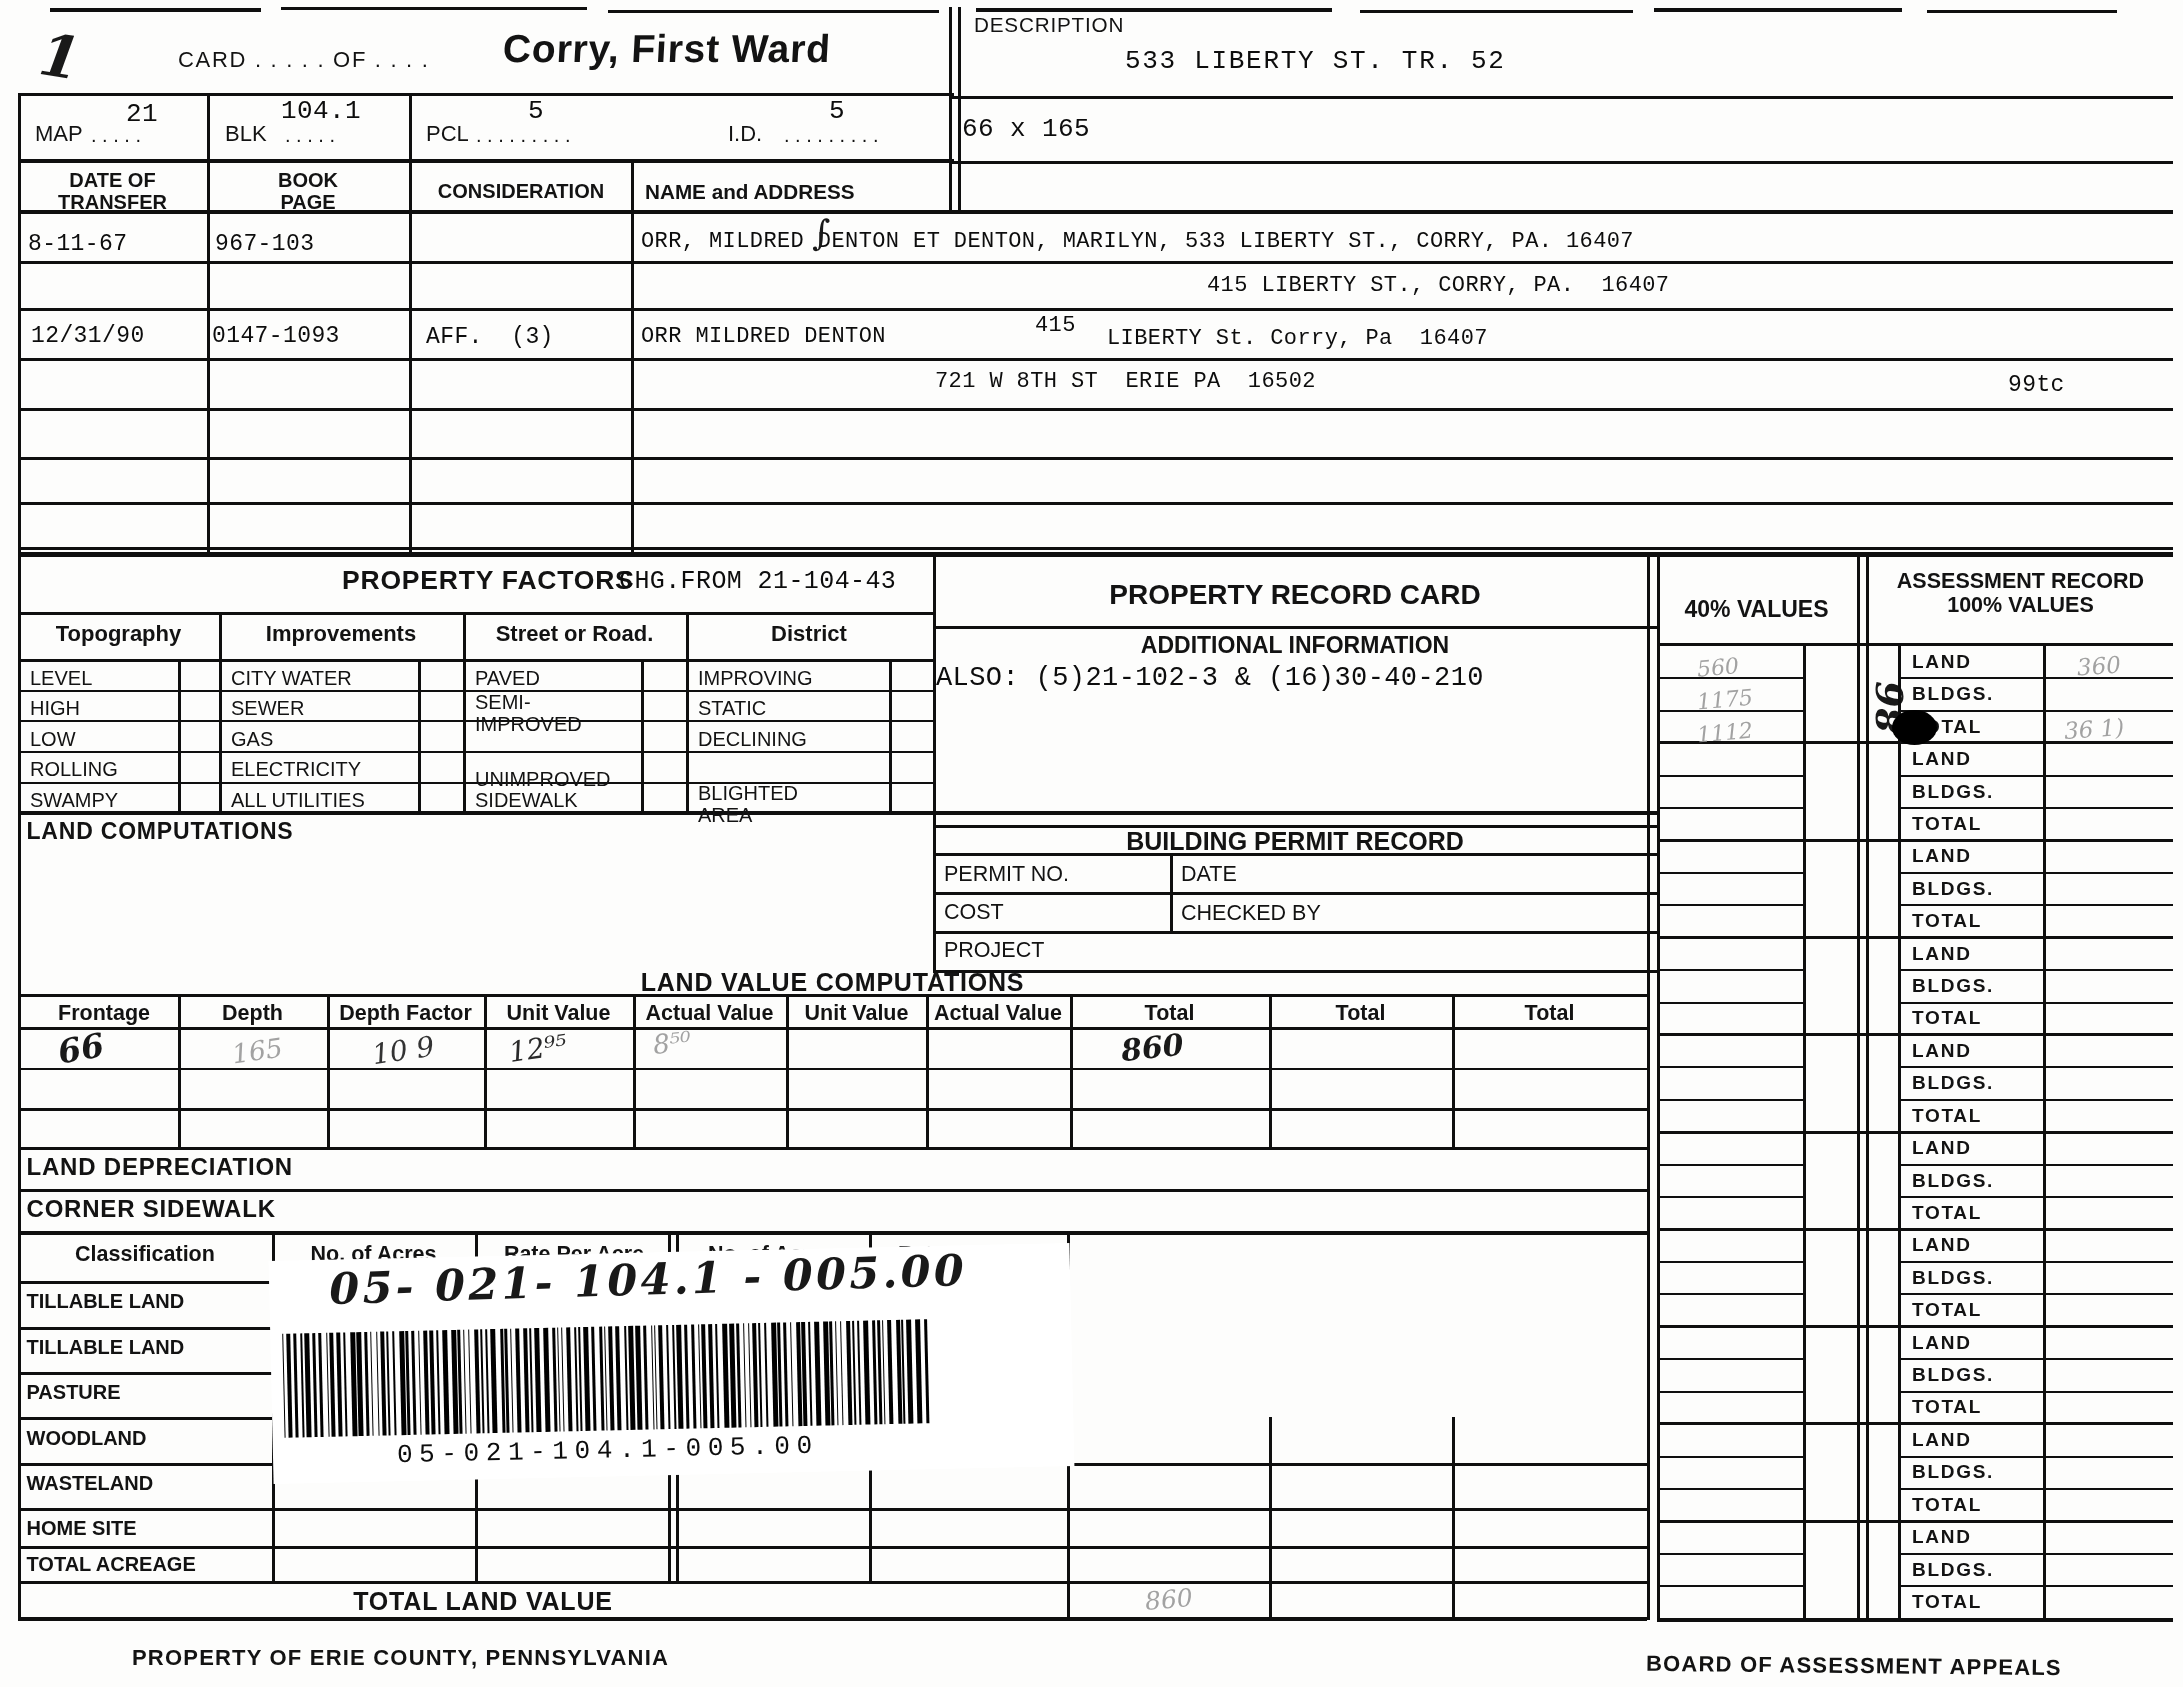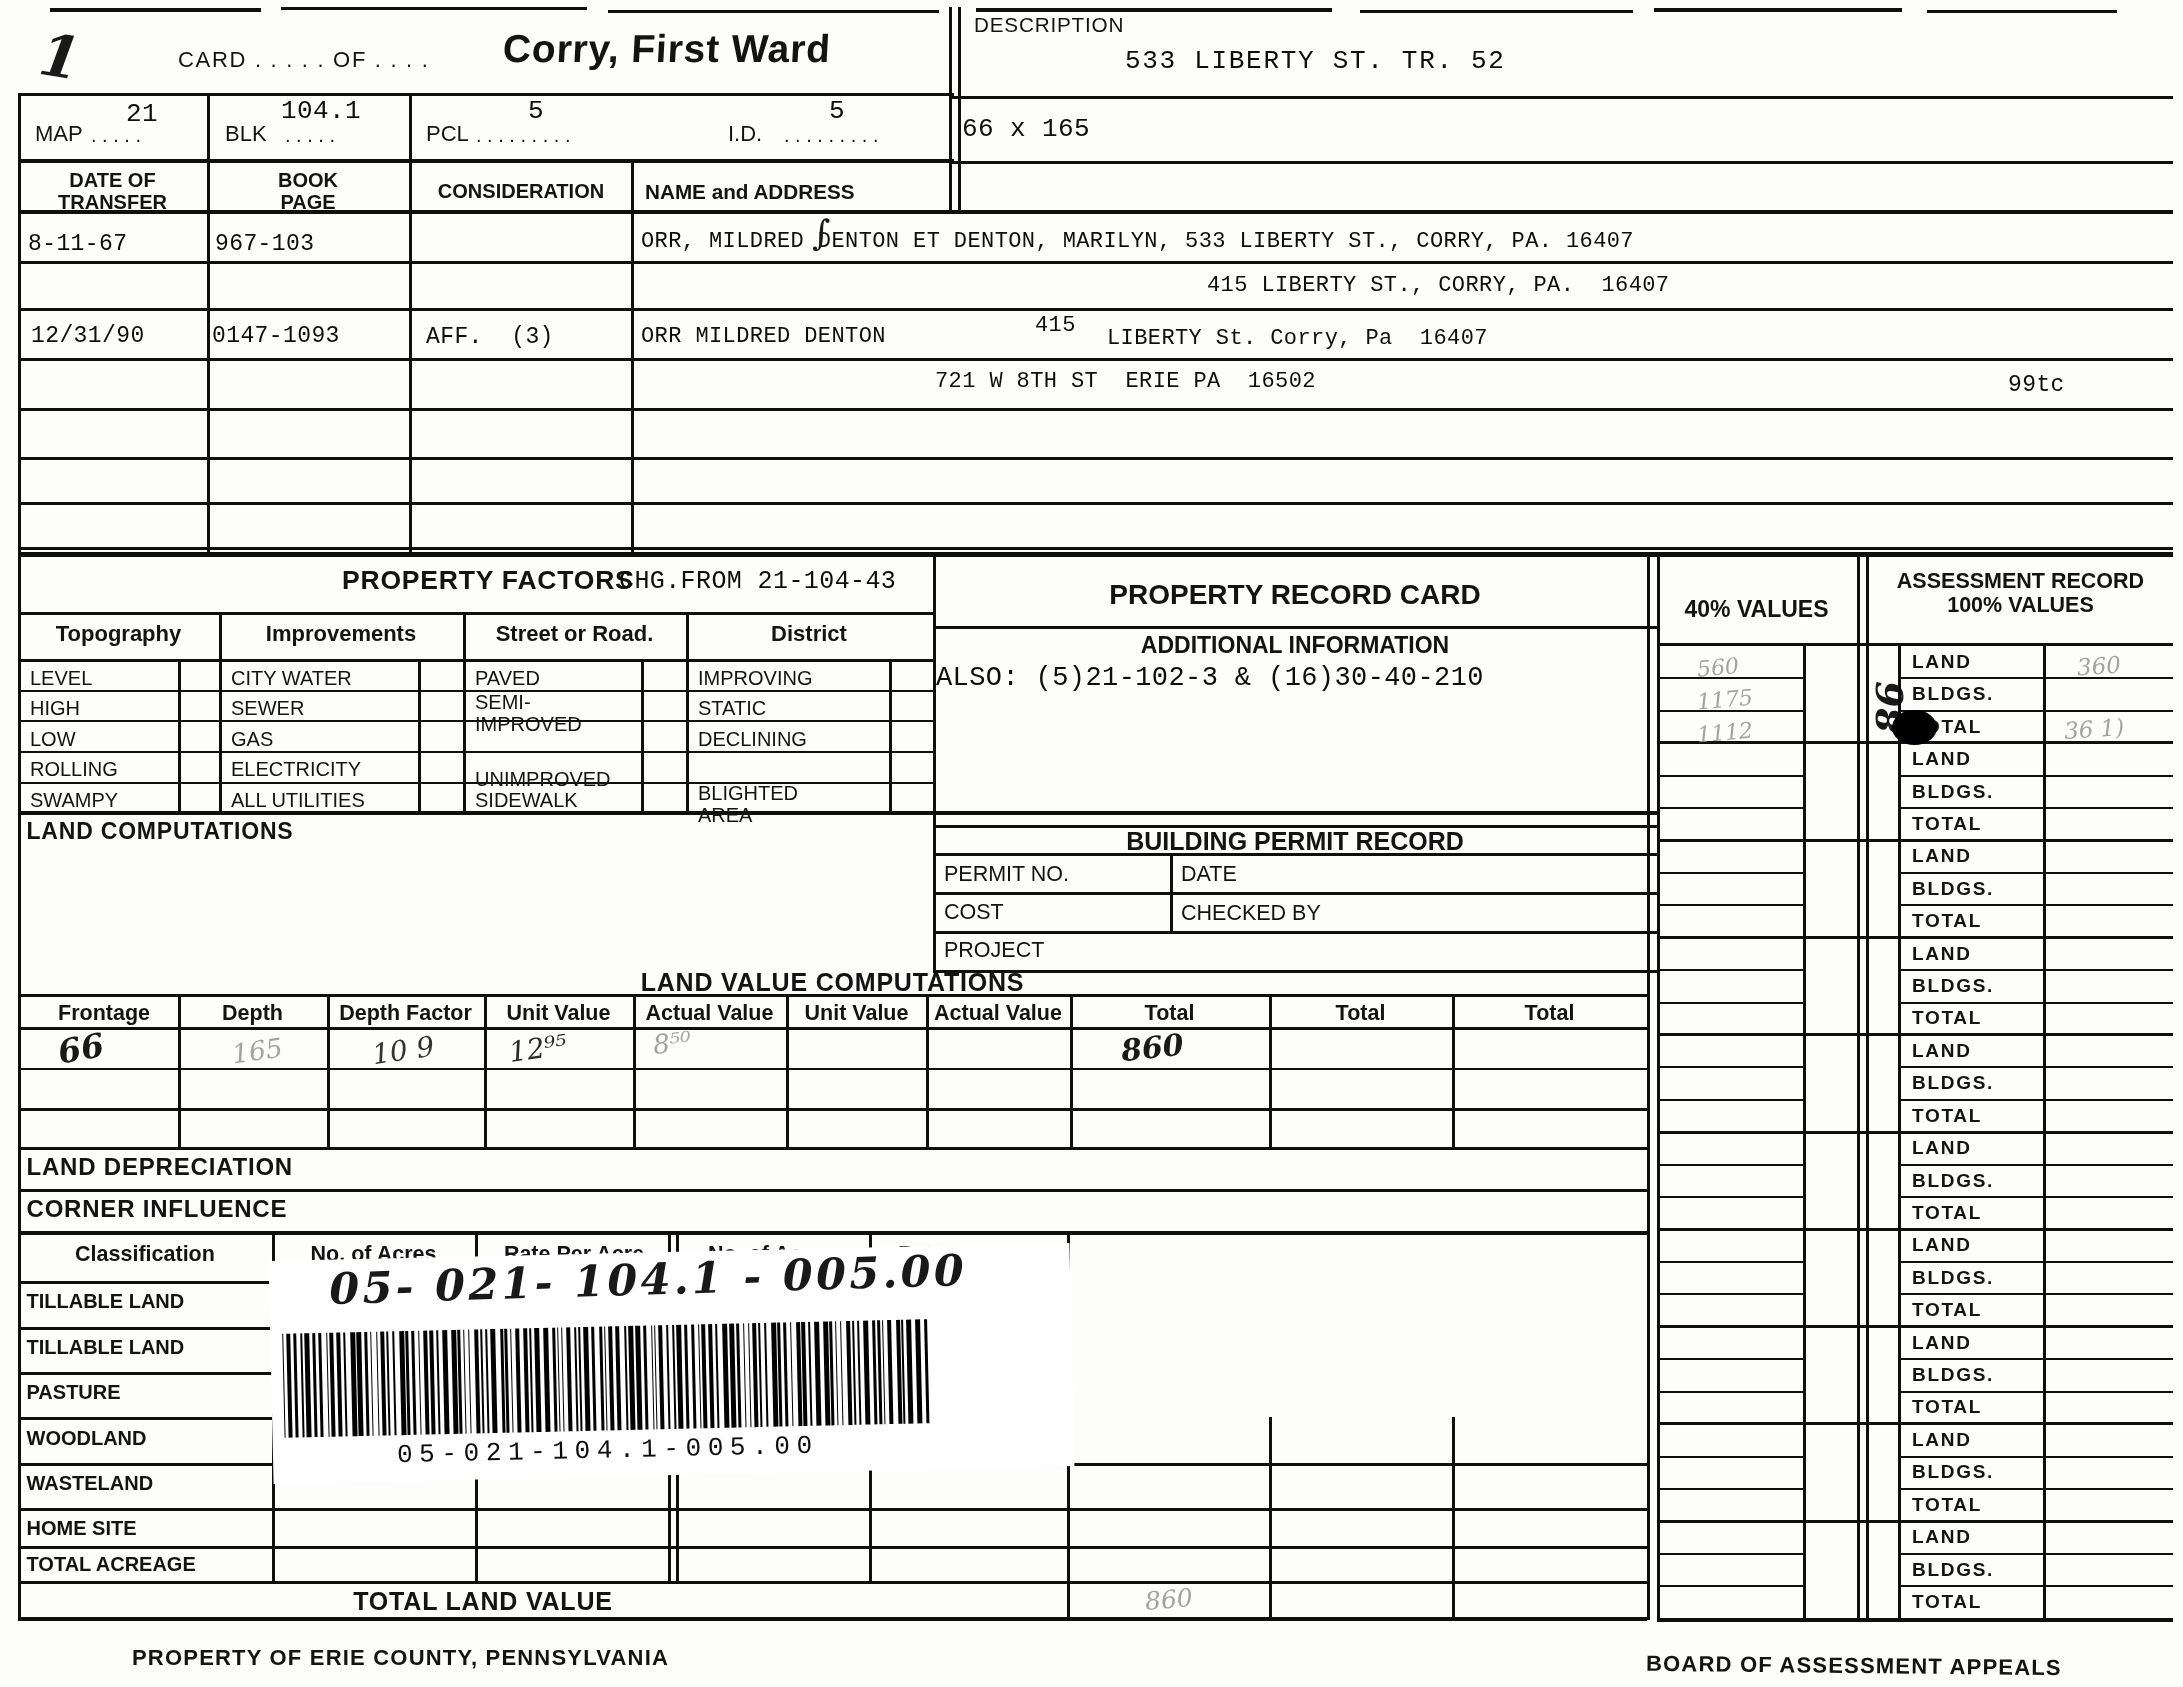--- a/index.html
+++ b/index.html
@@ -66,21 +66,21 @@
   <span class="t" style="left:1181px;top:862px;font-size:21.5px">DATE</span>
   <span class="t" style="left:944px;top:900px;font-size:21.5px">COST</span>
   <span class="t" style="left:1181px;top:901px;font-size:21.5px">CHECKED BY</span>
   <span class="t" style="left:944px;top:938px;font-size:21.5px">PROJECT</span>
 
   <span class="t b" style="left:26.5px;top:819px;font-size:23px;letter-spacing:0.8px">LAND COMPUTATIONS</span>
 
   <span class="t b c" style="left:18px;top:968px;width:1629px;font-size:25px;letter-spacing:0.8px">LAND VALUE COMPUTATIONS</span>
 
   <span class="t b" style="left:26.5px;top:1154px;font-size:24px;letter-spacing:0.8px">LAND DEPRECIATION</span>
-  <span class="t b" style="left:26.5px;top:1196px;font-size:24px;letter-spacing:0.8px">CORNER INFLUENCE</span>
+  <span class="t b" style="left:26.5px;top:1196px;font-size:24px;letter-spacing:0.8px">CORNER SIDEWALK</span>
 
   <span class="t b c" style="left:18px;top:1587px;width:930px;font-size:25px;letter-spacing:0.8px">TOTAL LAND VALUE</span>
   <span class="h f" style="left:1145px;top:1585px;font-size:25px;transform:rotate(-5deg)">860</span>
 
   <div id="sticker">
     <span class="h" style="left:60px;top:1.7px;font-size:43px;letter-spacing:3.3px;font-weight:bold;transform:rotate(-.4deg)">05- 021- 104.1 - 005.00</span>
     <div id="barcode">
         <div style="left: 0px; width: 1.7px;"></div>
         <div style="left: 4.1px; width: 4.1px;"></div>
         <div style="left: 11.6px; width: 2.5px;"></div>

